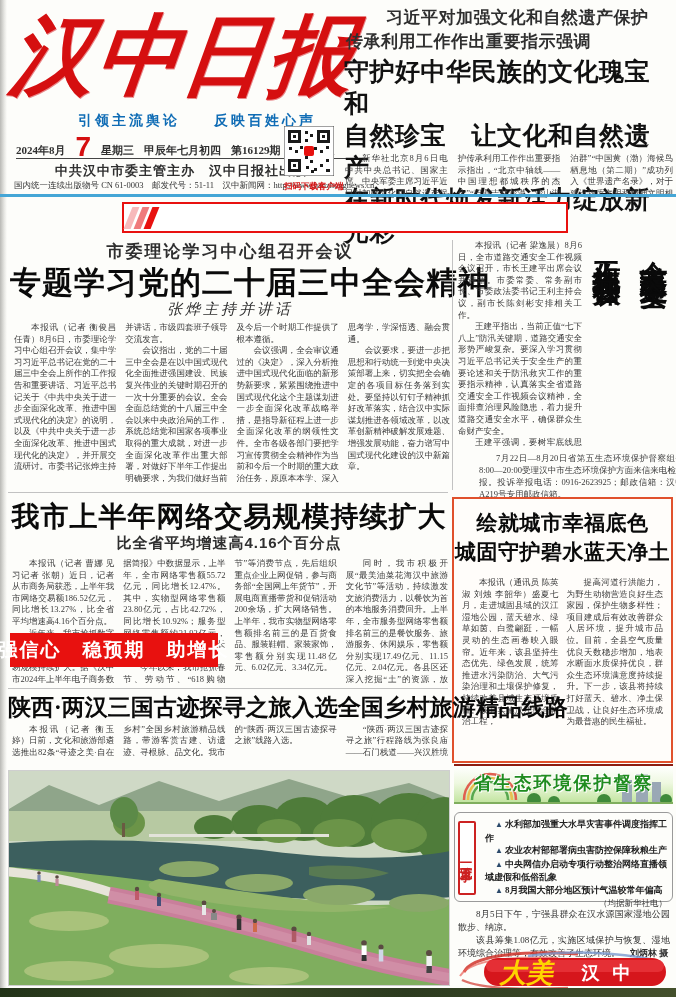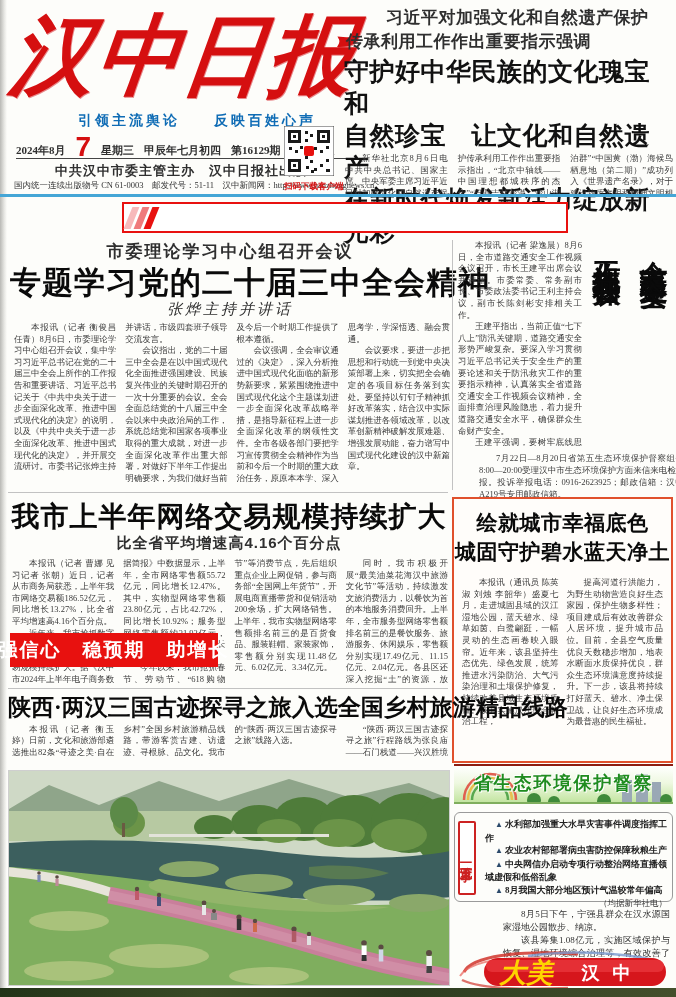--- a/index.html
+++ b/index.html
@@ -134,21 +134,21 @@
     border:1px solid #9a9a9a; border-radius:6px; padding:5px 5px 3px 30px; }
   .news-label { position:absolute; left:3px; top:8px; width:18px; height:74px;
     border:2px solid #cc2222; border-radius:2px; background:#fff;
     writing-mode:vertical-rl; text-align:center; font-weight:bold; font-size:12.5px;
     color:#cc2222; letter-spacing:1px; line-height:16px; }
   .news-item { font-size:9px; font-weight:bold; line-height:12.5px; text-align:justify; color:#222; }
   .news-item .tri { color:#2b4a6b; font-size:8px; margin:0 2px 0 10px; }
   .news-attr { text-align:right; font-size:8.5px; color:#333; margin-top:1px; }
   .photo-cap { position:absolute; left:458px; top:908px; width:212px;
     font-size:9px; line-height:13px; text-align:justify; color:#2f2f2f; }
-  .photo-cap p { text-indent:2em;margin-left:45px; }
+  .photo-cap p { text-indent:2em; }
   .photo-cap .photog { font-weight:bold; margin-left:10px; }
   .logo-wrap { position:absolute; left:458px; top:948px; width:214px; height:42px; }
 
   .bottom-strip { position:absolute; left:0; top:988px; width:676px; height:9px;
     background:linear-gradient(90deg,#223318,#3a4a26 30%,#2c3b1f 60%,#44502c); }
 </style>
 </head>
 <body>
 
 <div class="page">

